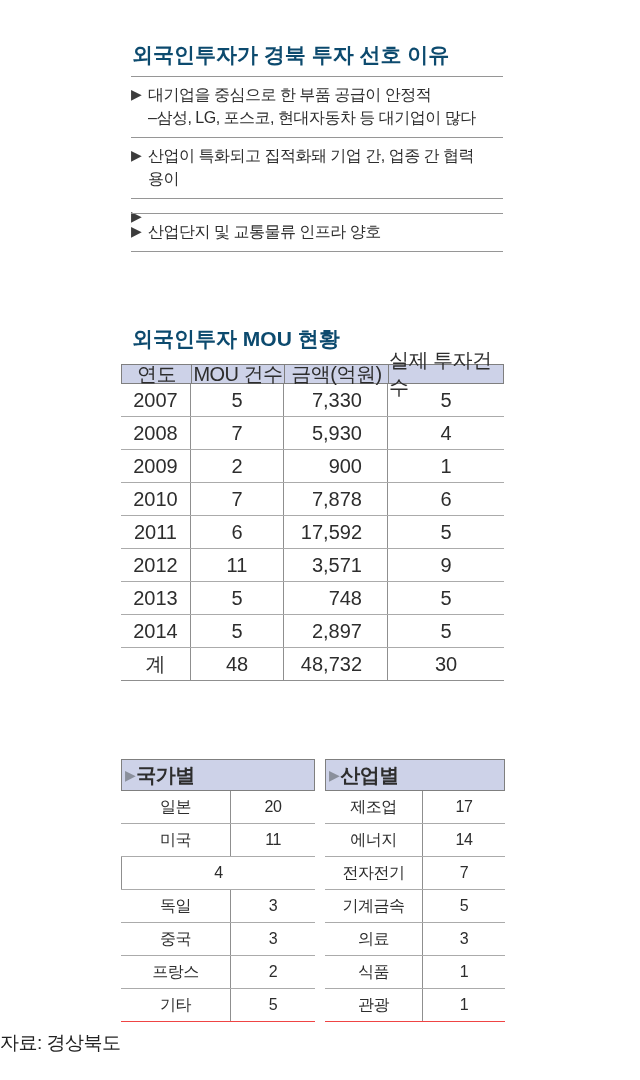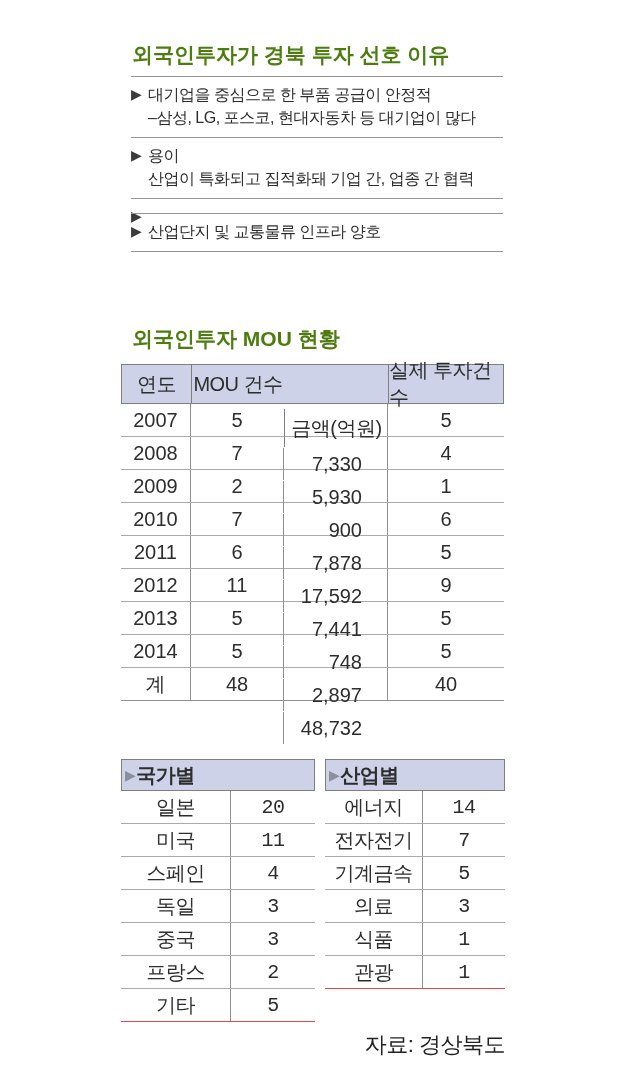--- a/index.html
+++ b/index.html
@@ -9,21 +9,21 @@
     height: 1080px;
     background: #ffffff;
     font-family: "Liberation Sans", sans-serif;
     color: #2d2d2d;
     overflow: hidden;
   }
   .sec-title {
     position: absolute;
     font-size: 21px;
     font-weight: bold;
-    color: #4d7c0f;
+    color: #0c4a6e;
     white-space: nowrap;
     line-height: 22px;
   }
   
   .reasons {
     position: absolute;
     left: 131px; top: 76px;
     width: 372px;
     border-bottom: 1px solid #969696;
   }
@@ -47,21 +47,21 @@
     letter-spacing: -0.5px;
   }
   
   .mou-table {
     position: absolute;
     left: 121px; top: 364px;
     width: 383px;
   }
   .thead {
     display: flex;
-    height: 40px;
+    height: 20px;
     background: #cdd2e8;
     border: 1px solid #7f7f7f;
     box-sizing: border-box;
   }
   .th {
     display: flex; align-items: center; justify-content: center;
     height: 100%;
     font-size: 20px;
     letter-spacing: -0.5px;
     box-sizing: border-box;
@@ -74,21 +74,21 @@
   }
   .trow:last-child { border-bottom: 1px solid #8f8f8f; }
   .td {
     display: flex; align-items: center; justify-content: center;
     height: 100%;
     font-size: 20px;
     box-sizing: border-box;
   }
   .td + .td { border-left: 1px solid #8f8f8f; }
   .td.amt { justify-content: flex-end; padding-right: 25px; padding-left: 48px; }
-  .w1 { width: 69px; } .w2 { width: 93px; } .w3 { width: 104px; margin-top: 44px; } .w4 { flex: 1; }
+  .w1 { width: 69px; } .w2 { width: 93px; } .w3 { width: 104px; } .w4 { flex: 1; }
   
   .btable { position: absolute; top: 759px; }
   .btable.country { left: 121px; width: 194px; }
   .btable.industry { left: 325px; width: 180px; }
   .bhead {
     display: flex; align-items: center;
     height: 32px;
     background: #cdd2e8;
     border: 1px solid #7f7f7f;
     box-sizing: border-box;
@@ -104,35 +104,33 @@
   }
   .brow {
     display: flex;
     height: 32px;
     border-bottom: 1px solid #ababab;
   }
   .brow:last-child { border-bottom: 1px solid #ef4444; }
   .bc {
     display: flex; align-items: center; justify-content: center;
     height: 100%;
-    font-size: 20px;
-    letter-spacing: -0.5px;
-    box-sizing: border-box;
-    font-family: Liberation Mono, monospace;
+    font-size: 16px;
+    letter-spacing: -0.5px;
+    box-sizing: border-box;
   }
   .country .bc.name { width: 109px; }
   .industry .bc.name { width: 97px; }
   .bc.val { flex: 1; border-left: 1px solid #8f8f8f; }
   
   .source {
     position: absolute;
     left: 0; top: 1030px;
     width: 505px;
-    text-align: right;
-    font-size: 22px;
+    font-size: 19px;
     color: #222222;
     letter-spacing: -0.5px;
   }
 </style>
 </head>
 <body>
 
 <div class="canvas">
 
   <div class="sec-title" style="left:132px; top:44px;">외국인투자가 경북 투자 선호 이유</div>
@@ -141,22 +139,22 @@
     <div class="reason">
       <span class="tri">▶</span>
       <div class="rtext">
         <span class="rline">대기업을 중심으로 한 부품 공급이 안정적</span>
         <span class="rline">–삼성, LG, 포스코, 현대자동차 등 대기업이 많다</span>
       </div>
     </div>
     <div class="reason">
       <span class="tri">▶</span>
       <div class="rtext">
+        <span class="rline">산업이 특화되고 집적화돼 기업 간, 업종 간 협력</span>
         <span class="rline">용이</span>
-        <span class="rline">산업이 특화되고 집적화돼 기업 간, 업종 간 협력</span>
       </div>
     </div>
     <div class="reason">
       <span class="tri">▶</span>
     </div>
     <div class="reason">
       <span class="tri">▶</span>
       <div class="rtext">
         <span class="rline">산업단지 및 교통물류 인프라 양호</span>
       </div>
@@ -198,59 +196,58 @@
     </div>
     <div class="trow">
       <div class="td w1">2011</div>
       <div class="td w2">6</div>
       <div class="td w3 amt">17,592</div>
       <div class="td w4">5</div>
     </div>
     <div class="trow">
       <div class="td w1">2012</div>
       <div class="td w2">11</div>
-      <div class="td w3 amt">7,441</div>
+      <div class="td w3 amt">3,571</div>
       <div class="td w4">9</div>
     </div>
     <div class="trow">
       <div class="td w1">2013</div>
       <div class="td w2">5</div>
       <div class="td w3 amt">748</div>
       <div class="td w4">5</div>
     </div>
     <div class="trow">
       <div class="td w1">2014</div>
       <div class="td w2">5</div>
       <div class="td w3 amt">2,897</div>
       <div class="td w4">5</div>
     </div>
     <div class="trow">
       <div class="td w1">계</div>
       <div class="td w2">48</div>
       <div class="td w3 amt">48,732</div>
-      <div class="td w4">40</div>
+      <div class="td w4">30</div>
     </div>
   </div>
 
 
   <div class="btable country">
     <div class="bhead">
       <span class="tri2">▶</span>
       <span>국가별</span>
     </div>
     <div class="brow">
       <div class="bc name">일본</div>
       <div class="bc val">20</div>
     </div>
     <div class="brow">
       <div class="bc name">미국</div>
       <div class="bc val">11</div>
     </div>
     <div class="brow">
-      <div class="bc name">스페인</div>
       <div class="bc val">4</div>
     </div>
     <div class="brow">
       <div class="bc name">독일</div>
       <div class="bc val">3</div>
     </div>
     <div class="brow">
       <div class="bc name">중국</div>
       <div class="bc val">3</div>
     </div>
@@ -263,20 +260,24 @@
       <div class="bc val">5</div>
     </div>
   </div>
 
   <div class="btable industry">
     <div class="bhead">
       <span class="tri2">▶</span>
       <span>산업별</span>
     </div>
     <div class="brow">
+      <div class="bc name">제조업</div>
+      <div class="bc val">17</div>
+    </div>
+    <div class="brow">
       <div class="bc name">에너지</div>
       <div class="bc val">14</div>
     </div>
     <div class="brow">
       <div class="bc name">전자전기</div>
       <div class="bc val">7</div>
     </div>
     <div class="brow">
       <div class="bc name">기계금속</div>
       <div class="bc val">5</div>

